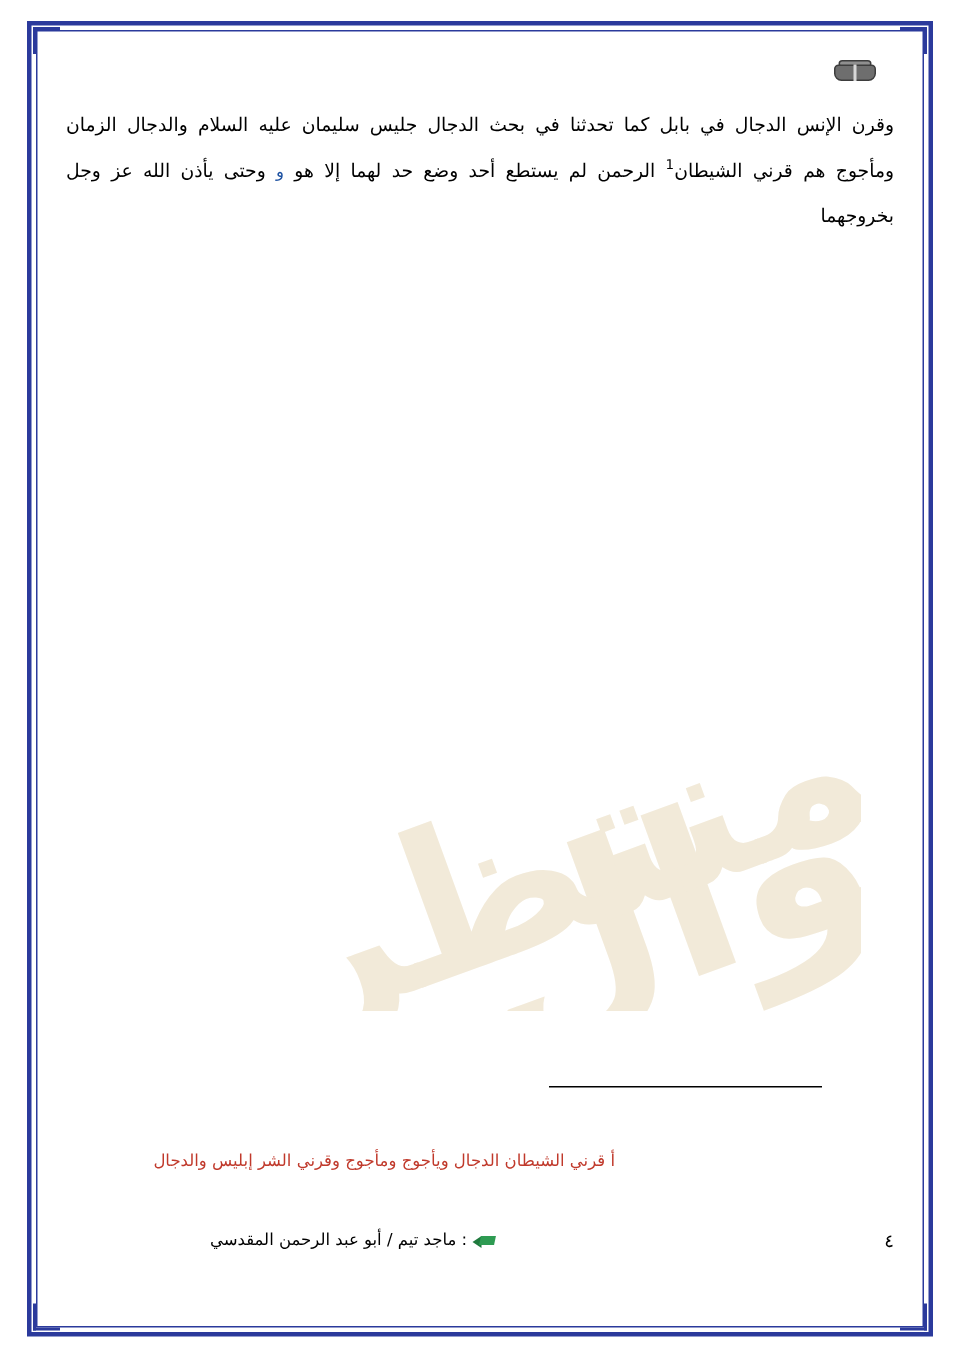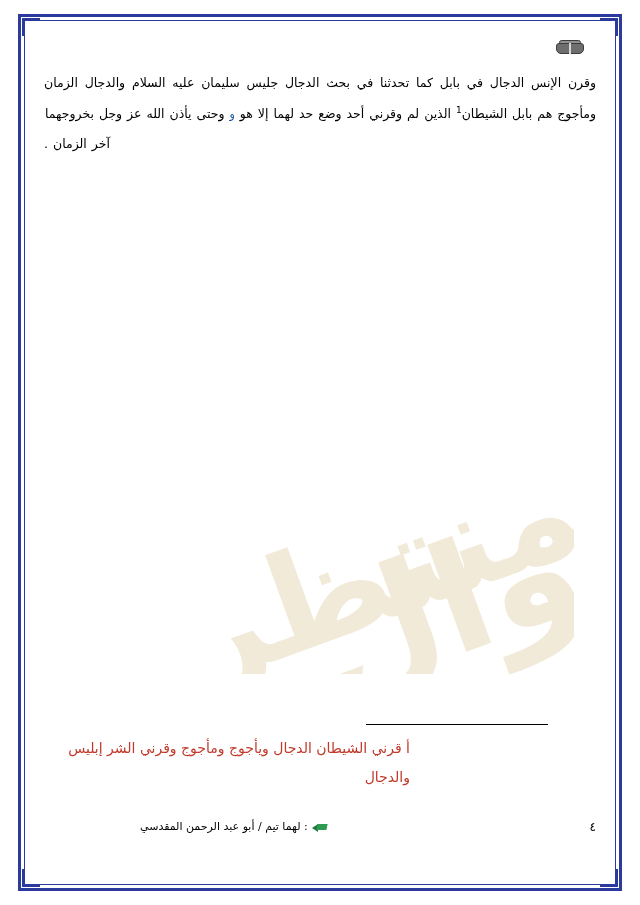--- a/index.html
+++ b/index.html
@@ -151,26 +151,26 @@
 
   
   .fn-rule {
     position: absolute;
     left: 322px; top: 690px;
     width: 182px; height: 0;
     border-top: 1px solid #000000;
   }
   .footnotes {
     position: absolute;
-    left: 0; top: 700px;
+    left: 0; top: 728px;
     width: 552px;
     direction: rtl;
     text-align: right;
     color: #c0392b;
-    font-size: 14px;
+    font-size: 11px;
     line-height: 2.1;
     font-family: "DejaVu Sans", sans-serif;
   }
   .footnotes .fn-line {
     display: block;
     padding-right: 186px;
   }
   .footnotes .fn-line.second {
     padding-right: 210px;
   }
@@ -242,31 +242,30 @@
       </div>
     </div>
 
     <div class="watermark">
       <span class="wm1">التذكرة بأحوال</span>
       <span class="wm2">المنتظر</span>
     </div>
 
     <div class="body-text">
       <span>وقرن الإنس الدجال في بابل كما تحدثنا في بحث الدجال جليس سليمان عليه السلام والدجال الزمان</span>
-      <span>ومأجوج هم بابل الشيطان</span><sup class="fn">1</sup><span> الذين لم وقرني أحد وضع حد لهما إلا هو</span>
+      <span>ومأجوج هم قرني الشيطان</span><sup class="fn">1</sup><span> الرحمن لم يستطع أحد وضع حد لهما إلا هو</span>
       <span class="waw-sign">ﻭ</span>
       <span>وحتى يأذن الله عز وجل بخروجهما</span>
-      <span class="last-line">آخر الزمان .</span>
     </div>
 
     <div class="fn-rule"></div>
 
     <div class="footnotes">
       <span class="fn-line">أ قرني الشيطان الدجال ويأجوج ومأجوج وقرني الشر إبليس والدجال</span>
     </div>
 
     <div class="footer">
       <span class="page-number">٤</span>
-      <span class="footer-credit"><span class="pen-icon"><span class="nib"></span><span class="shaft"></span></span><span>: لهما تيم / أبو عبد الرحمن المقدسي</span></span>
+      <span class="footer-credit"><span class="pen-icon"><span class="nib"></span><span class="shaft"></span></span><span>: ماجد تيم / أبو عبد الرحمن المقدسي</span></span>
     </div>
 
   </div>
 </div>
 
 </body></html>

